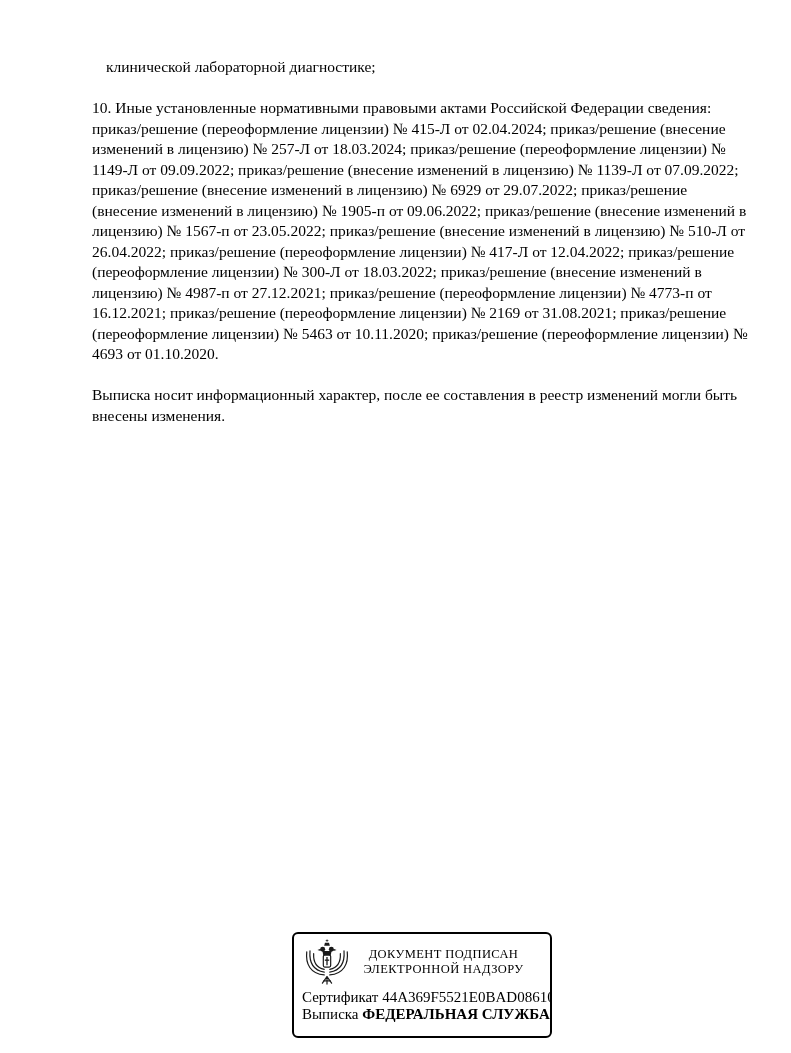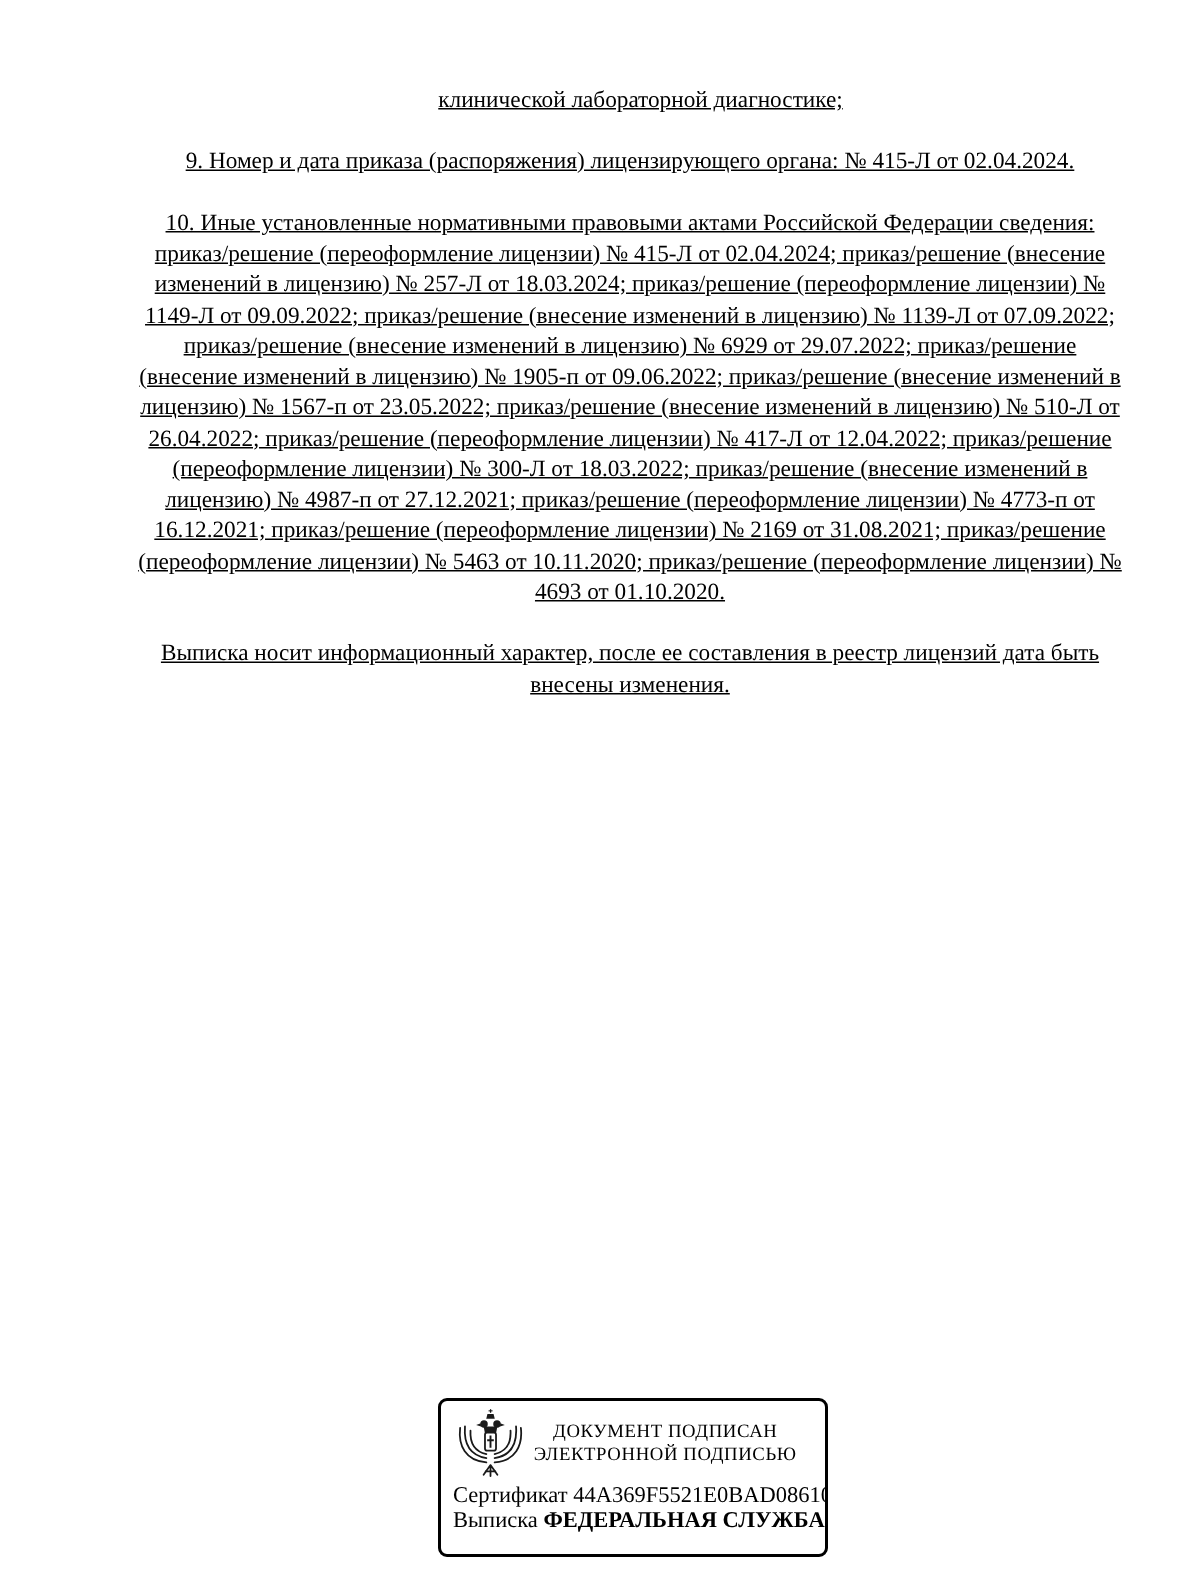--- a/index.html
+++ b/index.html
@@ -12,22 +12,21 @@
     font-family:"Liberation Serif", serif;
     overflow:hidden;
   }
   .content{
     position:absolute;
     left:92px;
     top:57px;
     width:656px;
     font-size:15.5px;
     line-height:20.5px;
-    text-align:center;
-    text-decoration:underline;
+    text-align:left;
   }
   .indent-line{padding-left:14px;}
   .para{margin:20.5px 0 0 0;}
   
   .stamp{
     position:absolute;
     left:292px;
     top:932px;
     width:260px;
     height:106px;
@@ -62,23 +61,22 @@
 </style>
 </head>
 <body>
 
 <div class="page">
 
   <div class="content">
     <div class="indent-block">
       <div class="indent-line">клинической лабораторной диагностике;</div>
     </div>
-    <p class="para">9. Номер и дата приказа (распоряжения) лицензирующего органа: № 415-Л от 02.04.2024.</p>
     <p class="para">10. Иные установленные нормативными правовыми актами Российской Федерации сведения: приказ/решение (переоформление лицензии) № 415-Л от 02.04.2024; приказ/решение (внесение изменений в лицензию) № 257-Л от 18.03.2024; приказ/решение (переоформление лицензии) № 1149-Л от 09.09.2022; приказ/решение (внесение изменений в лицензию) № 1139-Л от 07.09.2022; приказ/решение (внесение изменений в лицензию) № 6929 от 29.07.2022; приказ/решение (внесение изменений в лицензию) № 1905-п от 09.06.2022; приказ/решение (внесение изменений в лицензию) № 1567-п от 23.05.2022; приказ/решение (внесение изменений в лицензию) № 510-Л от 26.04.2022; приказ/решение (переоформление лицензии) № 417-Л от 12.04.2022; приказ/решение (переоформление лицензии) № 300-Л от 18.03.2022; приказ/решение (внесение изменений в лицензию) № 4987-п от 27.12.2021; приказ/решение (переоформление лицензии) № 4773-п от 16.12.2021; приказ/решение (переоформление лицензии) № 2169 от 31.08.2021; приказ/решение (переоформление лицензии) № 5463 от 10.11.2020; приказ/решение (переоформление лицензии) № 4693 от 01.10.2020.</p>
-    <p class="para">Выписка носит информационный характер, после ее составления в реестр лицензий дата быть внесены изменения.</p>
+    <p class="para">Выписка носит информационный характер, после ее составления в реестр изменений могли быть внесены изменения.</p>
   </div>
 
   <div class="stamp">
     <div class="stamp-header">
       <span>
         <svg class="eagle" viewBox="0 0 52 50" xmlns="http://www.w3.org/2000/svg" aria-hidden="true">
           <g stroke="#1a1a1a" fill="none" stroke-width="1.3" stroke-linecap="round">
 
             <path d="M23 33 C14 31 11 25 11.5 16"></path>
             <path d="M23 36 C11 34 6.5 26 7.5 13"></path>
@@ -106,21 +104,21 @@
 
           <rect x="22" y="17.5" width="8" height="13" rx="1.6" fill="#ffffff" stroke="#1a1a1a" stroke-width="1.3"></rect>
           <g stroke="#1a1a1a" stroke-width="1.4">
             <path d="M26 19.5 V28.5"></path>
             <path d="M23.6 23 H28.4"></path>
           </g>
         </svg>
       </span>
       <div class="stamp-title">
         <div>ДОКУМЕНТ ПОДПИСАН</div>
-        <div>ЭЛЕКТРОННОЙ ПОДПИСЬЮ</div>
+        <div>ЭЛЕКТРОННОЙ НАДЗОРУ</div>
       </div>
     </div>
     <div class="stamp-info">
       <div><span>Сертификат</span> <span>44A369F5521E0BAD08610CBB88257ED3</span></div>
       <div><span>Выписка</span> <b>ФЕДЕРАЛЬНАЯ СЛУЖБА ПО НАДЗОРУ В СФ</b></div>
     </div>
   </div>
 
 </div>
 

